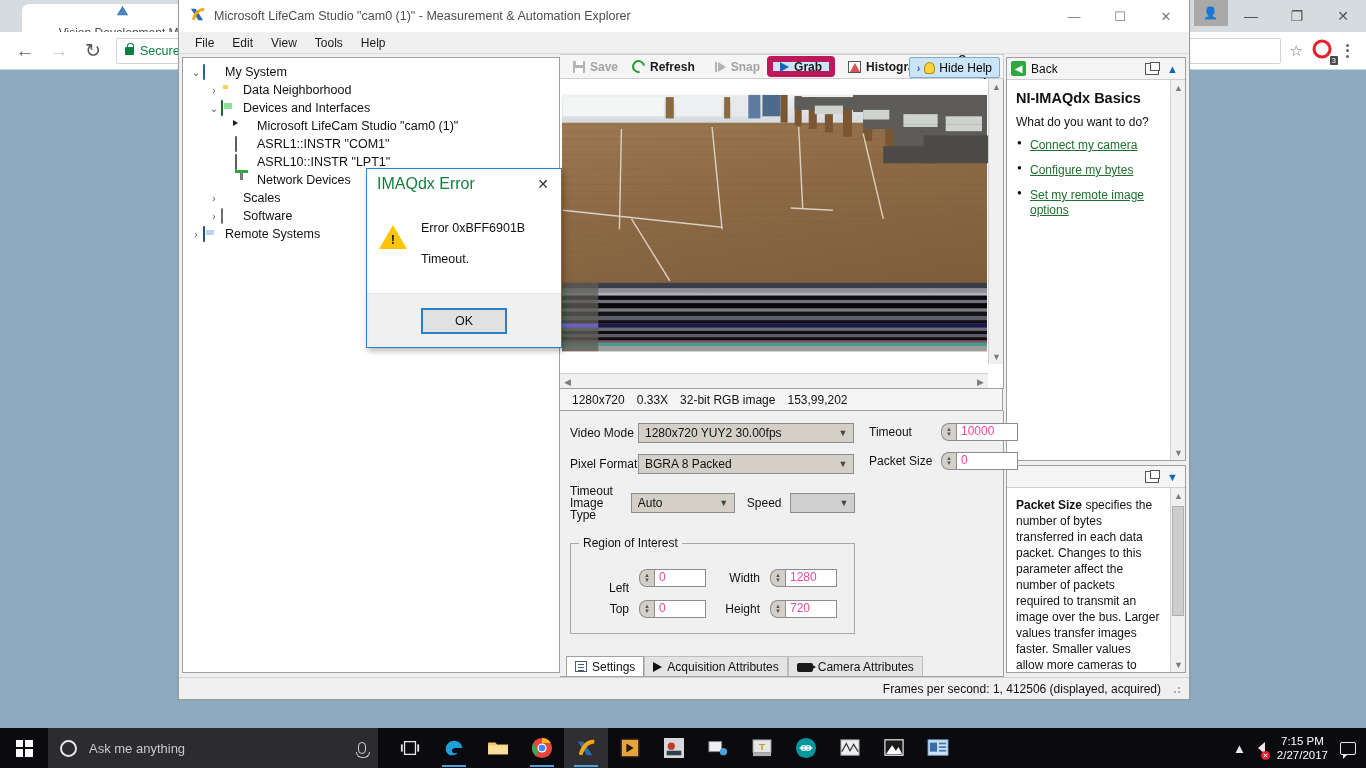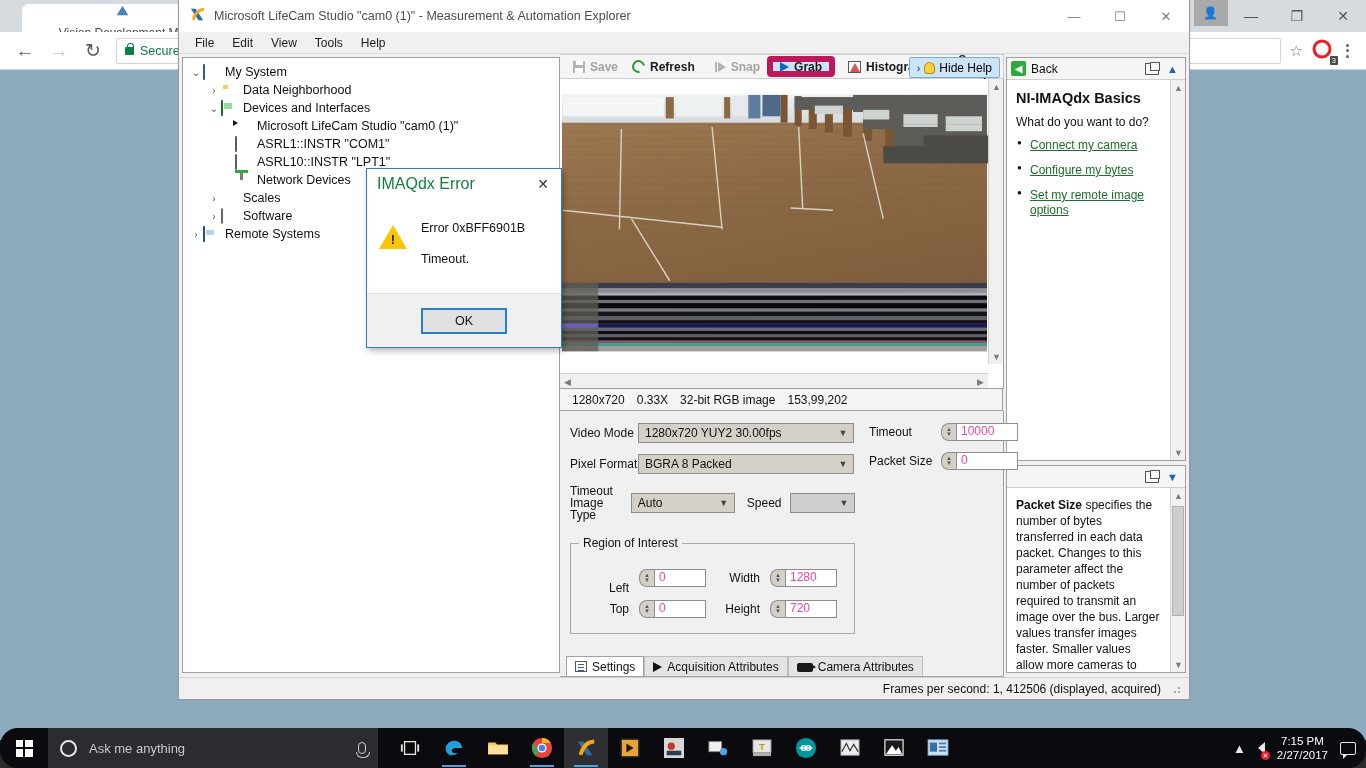--- a/index.html
+++ b/index.html
@@ -254,21 +254,21 @@
               border-bottom:24px solid #fdc500; position:relative; flex:none; margin-top:4px;}
   .warn-tri:after { content:"!"; position:absolute; left:-3px; top:7px; width:6px; text-align:center;
                     font-size:13px; font-weight:bold; color:#1b1b1b; }
   #err-msgs div { font-size:12.5px; color:#111; margin-bottom:17px; }
   #err-foot { height:54px; background:#f0f0f0; border-top:1px solid #e2e2e2;
               display:flex; align-items:center; justify-content:center; }
   #err-ok { width:86px; height:26px; background:#e1e1e1; border:2px solid #2a7fc9;
             display:flex; align-items:center; justify-content:center; font-size:12.5px; color:#111; }
 
   
-  #taskbar { position:absolute; left:0; bottom:0; width:1366px; height:40px; background:#0b0b0f; display:flex; align-items:center;border-radius:18px; }
+  #taskbar { position:absolute; left:0; bottom:0; width:1366px; height:40px; background:#0b0b0f; display:flex; align-items:center; }
   #start { width:48px; height:40px; display:flex; align-items:center; justify-content:center; }
   .winlogo { width:17px; height:17px; display:grid; grid-template-columns:1fr 1fr; grid-template-rows:1fr 1fr; gap:2px;}
   .winlogo i { background:#fff; display:block; }
   #searchbox { width:330px; height:40px; background:#2b2b30; display:flex; align-items:center; padding:0 12px; gap:12px;}
   .cort { width:17px; height:17px; border:2px solid #e6e6e6; border-radius:50%; }
   #searchbox .ph { flex:1; color:#c9c9c9; font-size:13px; }
   .mic { width:8px; height:12px; border:1.5px solid #cfcfcf; border-radius:4px; position:relative; }
   .mic:after{content:"";position:absolute;left:-3px;bottom:-5px;width:12px;height:5px;border:1.5px solid #cfcfcf;border-top:none;border-radius:0 0 6px 6px;}
   #tasks { flex:1; display:flex; align-items:center; gap:0; padding-left:10px; }
   .tkicon { width:44px; height:40px; display:flex; align-items:center; justify-content:center; position:relative; }

